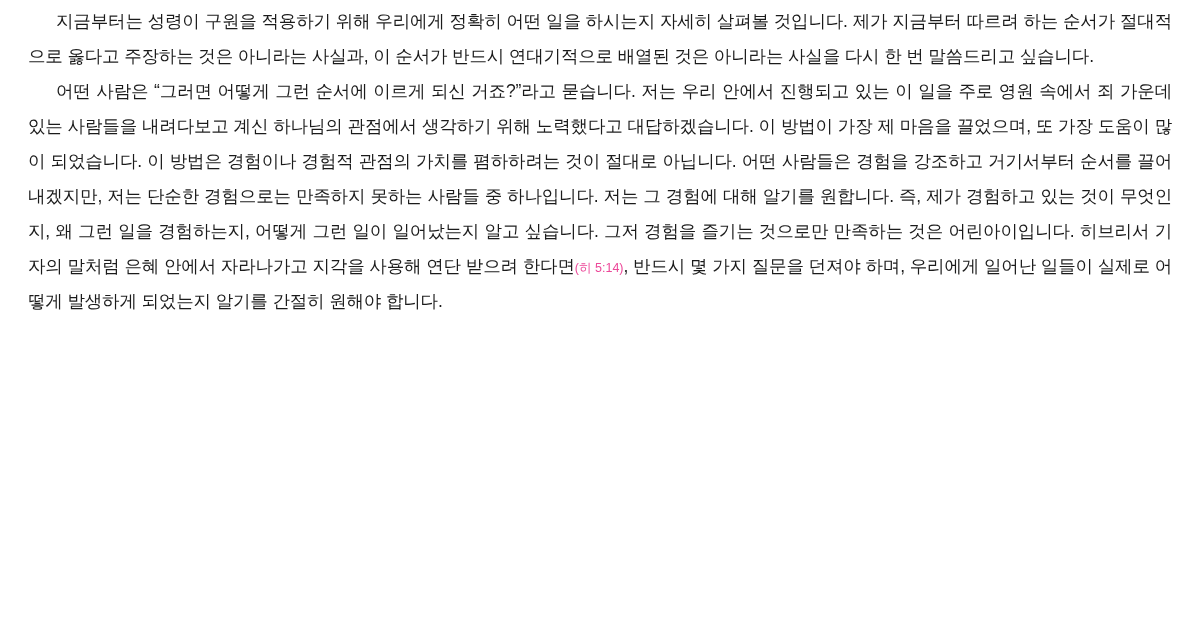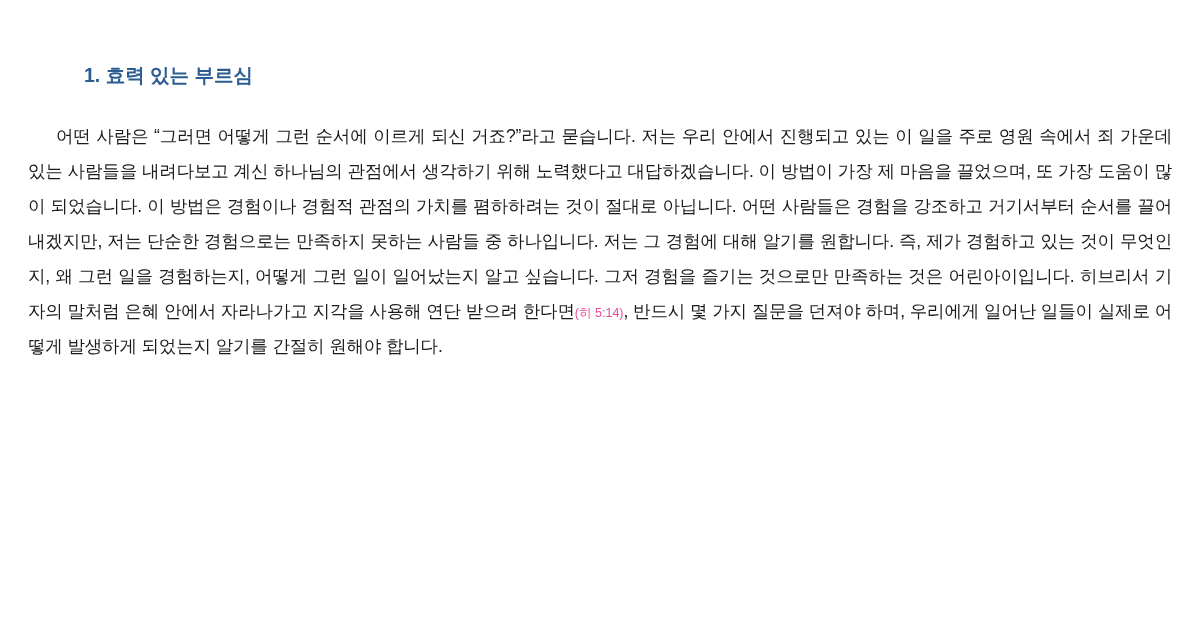--- a/index.html
+++ b/index.html
@@ -56,22 +56,22 @@
     color: #ec4899;
     vertical-align: baseline;
     letter-spacing: 0;
   }
 </style>
 </head>
 <body>
 
 <div class="page">
 
+  <div class="intro-block">
+    <p class="para intro">지금부터는 성령이 구원을 적용하기 위해 우리에게 정확히 어떤 일을 하시는지 자세히 살펴볼 것입니다. 제가 지금부터 따르려 하는 순서가 절대적으로 옳다고 주장하는 것은 아니라는 사실과, 이 순서가 반드시 연대기적으로 배열된 것은 아니라는 사실을 다시 한 번 말씀드리고 싶습니다.</p>
+  </div>
 
-  <div class="heading-block">
-    <h2 class="heading">1. 효력 있는 부르심</h2>
-  </div>
 
   <div class="body-block">
     <p class="para body"><span>어떤 사람은 “그러면 어떻게 그런 순서에 이르게 되신 거죠?”라고 묻습니다. 저는 우리 안에서 진행되고 있는 이 일을 주로 영원 속에서 죄 가운데 있는 사람들을 내려다보고 계신 하나님의 관점에서 생각하기 위해 노력했다고 대답하겠습니다. 이 방법이 가장 제 마음을 끌었으며, 또 가장 도움이 많이 되었습니다. 이 방법은 경험이나 경험적 관점의 가치를 폄하하려는 것이 절대로 아닙니다. 어떤 사람들은 경험을 강조하고 거기서부터 순서를 끌어 내겠지만, 저는 단순한 경험으로는 만족하지 못하는 사람들 중 하나입니다. 저는 그 경험에 대해 알기를 원합니다. 즉, 제가 경험하고 있는 것이 무엇인지, 왜 그런 일을 경험하는지, 어떻게 그런 일이 일어났는지 알고 싶습니다. 그저 경험을 즐기는 것으로만 만족하는 것은 어린아이입니다. 히브리서 기자의 말처럼 은혜 안에서 자라나가고 지각을 사용해 연단 받으려 한다면</span><span class="ref">(히 5:14)</span><span>, 반드시 몇 가지 질문을 던져야 하며, 우리에게 일어난 일들이 실제로 어떻게 발생하게 되었는지 알기를 간절히 원해야 합니다.</span></p>
   </div>
 
 </div>
 
 </body></html>

